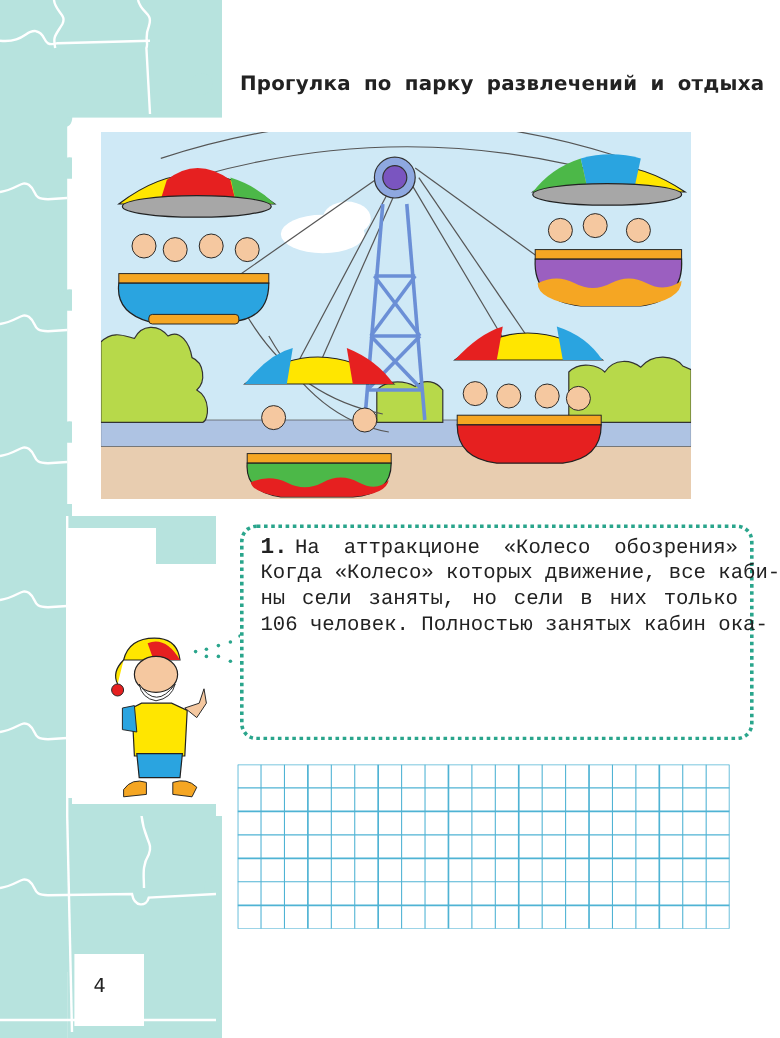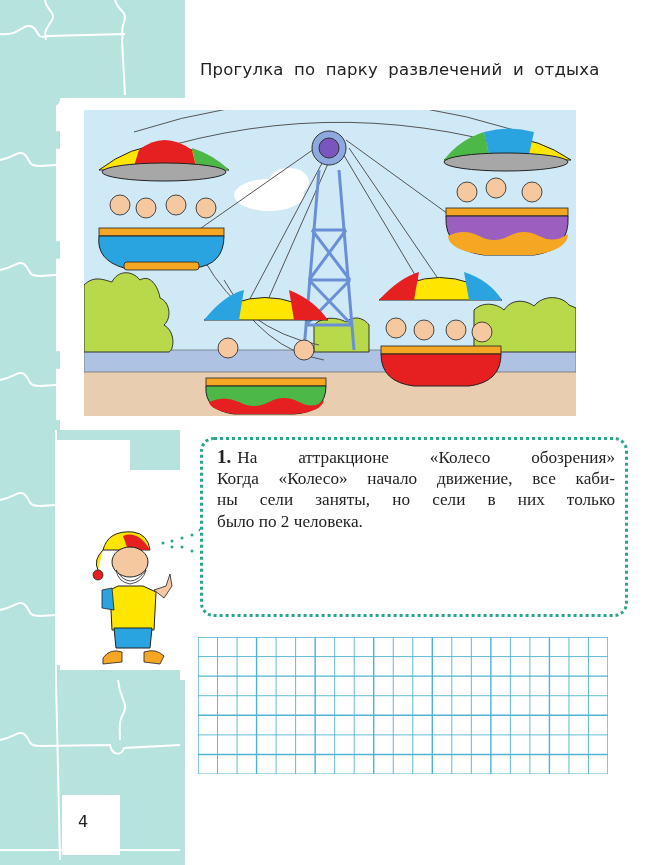--- a/index.html
+++ b/index.html
@@ -1,21 +1,21 @@
 <!DOCTYPE html>
 <html><head>
 <meta charset="utf-8">
 <style>
   html,body{margin:0;padding:0;}
   body{width:650px;height:865px;position:relative;overflow:hidden;background:#ffffff;font-family:"DejaVu Sans","Liberation Sans",sans-serif;}
   .puzzle-bg{position:absolute;left:0;top:0;width:650px;height:865px;}
-  .title{position:absolute;left:200px;top:60px;font-size:16.5px;font-weight:normal;color:#222;letter-spacing:0.2px;word-spacing:5px;white-space:nowrap;}
+  .title{position:absolute;left:200px;top:60px;font-size:16.5px;font-weight:bold;color:#222;letter-spacing:0.2px;word-spacing:5px;white-space:nowrap;}
   .illustration{position:absolute;left:84px;top:110px;width:492px;height:306px;overflow:hidden;}
   .callout{position:absolute;left:200px;top:437px;width:428px;height:180px;box-sizing:border-box;border:3px dotted #2aa58c;border-radius:14px;background:#fff;}
-  .task-text{position:absolute;left:14px;top:6px;width:398px;font-family:Liberation Serif, serif;font-size:17.2px;line-height:21.2px;color:#222;text-align:justify;}
+  .task-text{position:absolute;left:14px;top:6px;width:398px;font-family:Liberation Mono, monospace;font-size:17.2px;line-height:21.2px;color:#222;text-align:justify;}
   .task-text .line{display:block;text-align:justify;text-align-last:justify;white-space:nowrap;}
   .task-text .line.last{text-align-last:left;}
   .task-num{font-weight:bold;font-size:19px;margin-right:6px;}
   .pointer-dots{position:absolute;left:160px;top:527px;}
   .gnome{position:absolute;left:88px;top:520px;width:90px;height:150px;}
   .grid{position:absolute;left:198px;top:637px;width:410px;height:137px;}
   .page-number{position:absolute;left:78px;top:812px;font-size:16px;color:#222;}
 </style>
 </head>
 <body>
@@ -185,23 +185,23 @@
       <circle cx="22" cy="20" r="1.5"></circle>
       <circle cx="32" cy="8" r="1.5"></circle>
     <circle cx="32" cy="24" r="1.5"></circle>
       <circle cx="40" cy="3" r="1.5"></circle>
   </g>
 </svg>
 
 <div class="callout">
   <div class="task-text">
     <span class="line"><span class="task-num">1.</span><span>На аттракционе «Колесо обозрения»</span></span>
-    <span class="line">Когда «Колесо» начало движение, все каби-</span>
+    <span class="line">Когда «Колесо» которых движение, все каби-</span>
     <span class="line">ны сели заняты, но сели в них только</span>
-    <span class="line last">было по 2 человека.</span>
+    <span class="line">106 человек. Полностью занятых кабин ока-</span>
   </div>
 </div>
 
 <svg class="grid" viewBox="0 0 410 137" xmlns="http://www.w3.org/2000/svg" id="answer-grid-svg">
     <line x1="0.00" y1="0" x2="0.00" y2="137" stroke="#4fb3d4" stroke-width="1.4"></line>
     <line x1="19.52" y1="0" x2="19.52" y2="137" stroke="#4fb3d4" stroke-width="0.9"></line>
     <line x1="39.05" y1="0" x2="39.05" y2="137" stroke="#4fb3d4" stroke-width="0.9"></line>
     <line x1="58.57" y1="0" x2="58.57" y2="137" stroke="#4fb3d4" stroke-width="1.4"></line>
     <line x1="78.10" y1="0" x2="78.10" y2="137" stroke="#4fb3d4" stroke-width="0.9"></line>
     <line x1="97.62" y1="0" x2="97.62" y2="137" stroke="#4fb3d4" stroke-width="0.9"></line>

